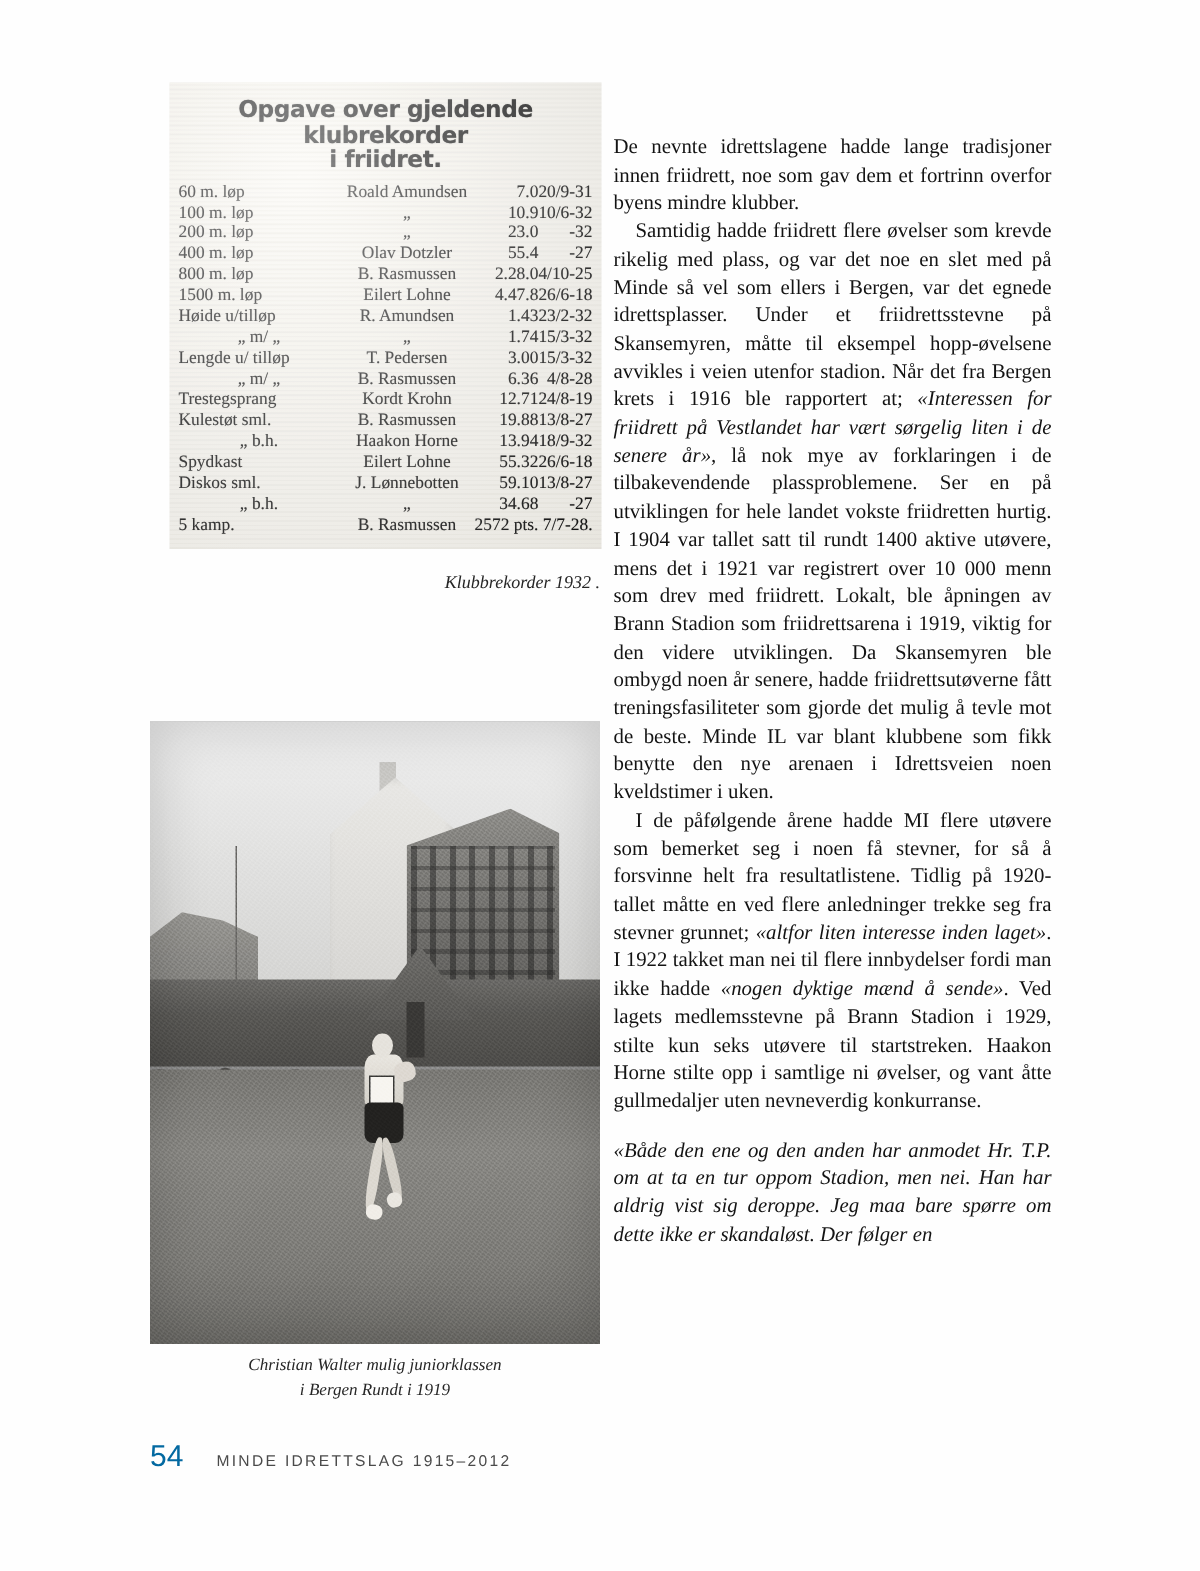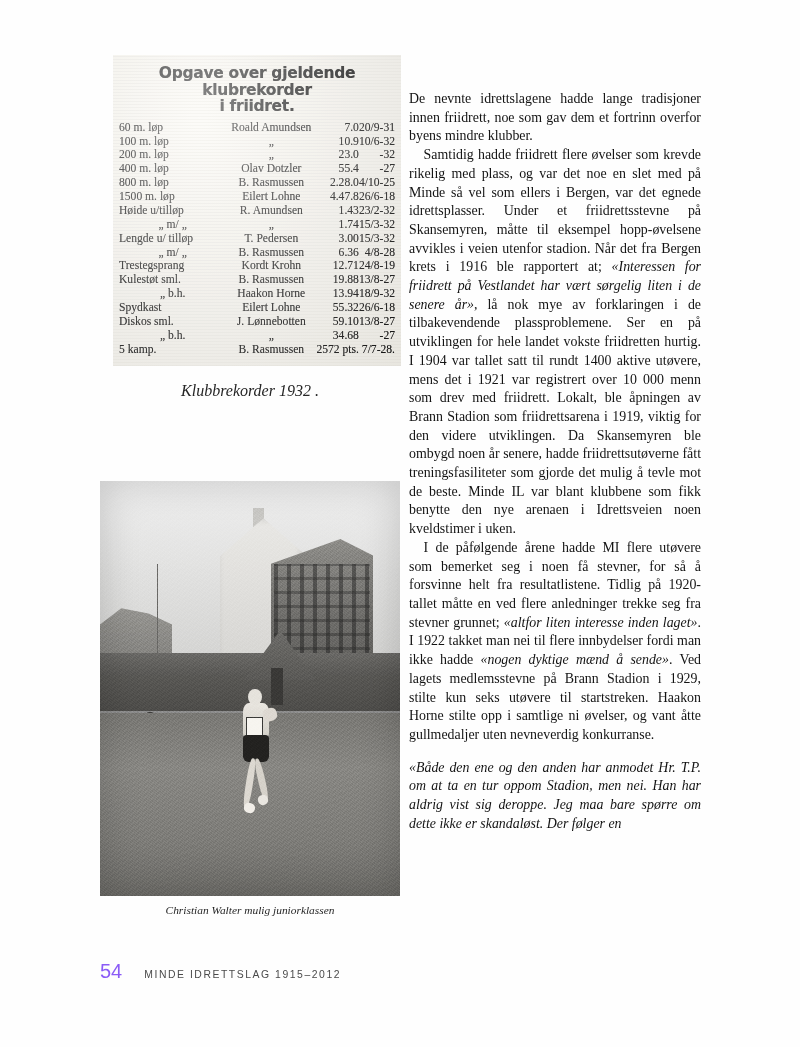--- a/index.html
+++ b/index.html
@@ -75,23 +75,23 @@
     vertical-align: baseline;
     text-shadow: 0 0 0.5px rgba(0,0,0,0.4);
   }
   td.ev  { text-align: left;  padding-left: 2px; width: 40%; }
   td.ath { text-align: center; width: 33%; }
   td.res { text-align: right; width: 14%; padding-right: 4px;}
   td.dat { text-align: right; width: 13%; padding-right: 2px;}
   td.ev.ind  { text-align: center; }
 
   .caption {
-    text-align: center;
+    text-align: right;
     font-style: italic;
-    font-size: 16px;
+    font-size: 12px;
     color: #262626;
     margin-top: 14px;
     line-height: 1.35;
   }
 
   
   .photo-wrap {
     position: absolute;
     left: 100px;
     top: 481px;
@@ -257,21 +257,21 @@
     top: 960px;
     width: 600px;
     display: flex;
     align-items: baseline;
     gap: 22px;
   }
   .folio {
     font-family: "Liberation Sans", sans-serif;
     font-size: 20px;
     font-weight: 400;
-    color: #8b5cf6;
+    color: #0369a1;
   }
   .runhead {
     font-family: "Liberation Sans", sans-serif;
     font-size: 10.4px;
     letter-spacing: 1.55px;
     color: #4a4a4a;
   }
 </style>
 </head>
 <body>
@@ -420,20 +420,21 @@
         <div class="r-shoe1"></div>
         <div class="r-shoe2"></div>
       </div>
       <div class="ph-grain"></div>
       <div class="photo-vignette"></div>
     </div>
   </div>
 
   <div class="photo-caption">
     <div>Christian Walter mulig juniorklassen</div>
+    <div>i Bergen Rundt i 1919</div>
   </div>
 
   <div class="right-col">
       <p><span>De nevnte idrettslagene hadde lange tradisjoner innen friidrett, noe som gav dem et fortrinn overfor byens mindre klubber.</span></p>
       <p><span>Samtidig hadde friidrett flere øvelser som krevde rikelig med plass, og var det noe en slet med på Minde så vel som ellers i Bergen, var det egnede idrettsplasser. Under et friidrettsstevne på Skansemyren, måtte til eksempel hopp-øvelsene avvikles i veien utenfor stadion. Når det fra Bergen krets i 1916 ble rapportert at; </span><i>«Interessen for friidrett på Vestlandet har vært sørgelig liten i de senere år»</i><span>, lå nok mye av forklaringen i de tilbakevendende plassproblemene. Ser en på utviklingen for hele landet vokste friidretten hurtig. I 1904 var tallet satt til rundt 1400 aktive utøvere, mens det i 1921 var registrert over 10 000 menn som drev med friidrett. Lokalt, ble åpningen av Brann Stadion som friidrettsarena i 1919, viktig for den videre utviklingen. Da Skansemyren ble ombygd noen år senere, hadde friidrettsutøverne fått treningsfasiliteter som gjorde det mulig å tevle mot de beste. Minde IL var blant klubbene som fikk benytte den nye arenaen i Idrettsveien noen kveldstimer i uken.</span></p>
       <p><span>I de påfølgende årene hadde MI flere utøvere som bemerket seg i noen få stevner, for så å forsvinne helt fra resultatlistene. Tidlig på 1920-tallet måtte en ved flere anledninger trekke seg fra stevner grunnet; </span><i>«altfor liten interesse inden laget»</i><span>. I 1922 takket man nei til flere innbydelser fordi man ikke hadde </span><i>«nogen dyktige mænd å sende»</i><span>. Ved lagets medlemsstevne på Brann Stadion i 1929, stilte kun seks utøvere til startstreken. Haakon Horne stilte opp i samtlige ni øvelser, og vant åtte gullmedaljer uten nevneverdig konkurranse.</span></p>
       <p class="quote">«Både den ene og den anden har anmodet Hr. T.P. om at ta en tur oppom Stadion, men nei. Han har aldrig vist sig deroppe. Jeg maa bare spørre om dette ikke er skandaløst. Der følger en</p>
     </div>
 
   <div class="footer">

